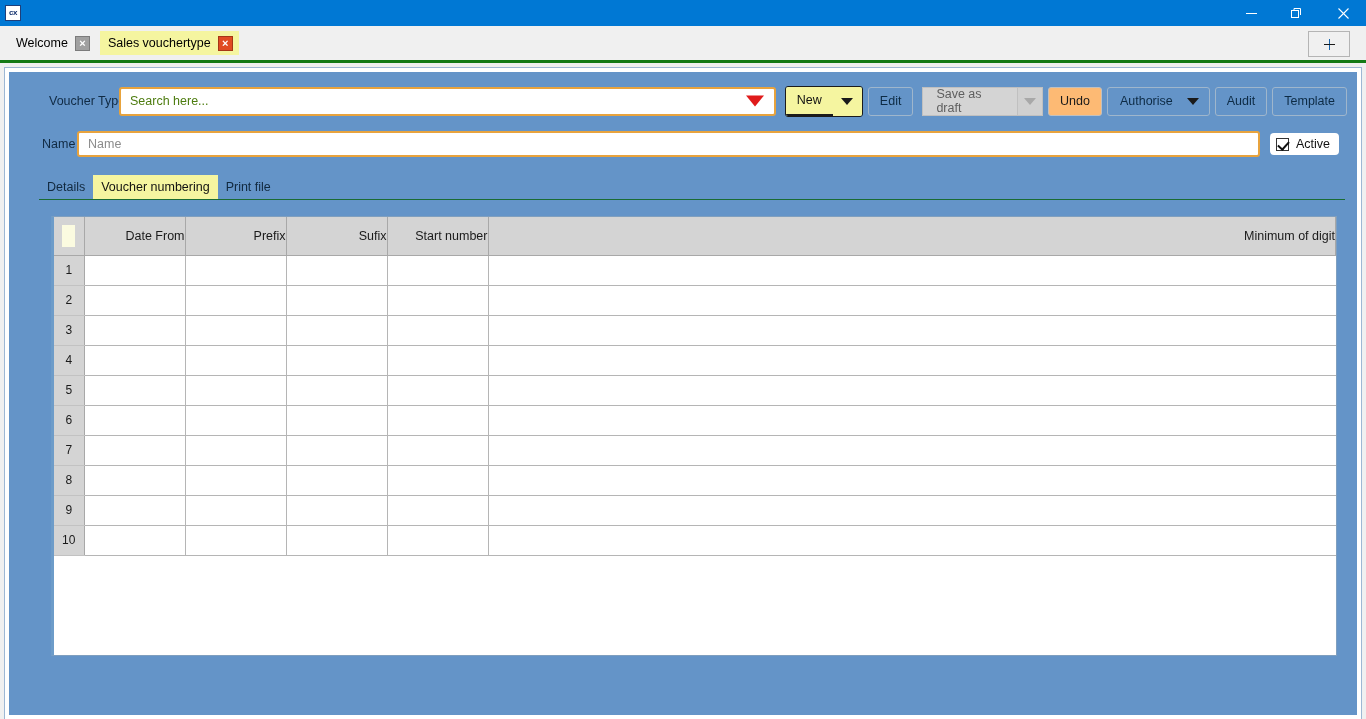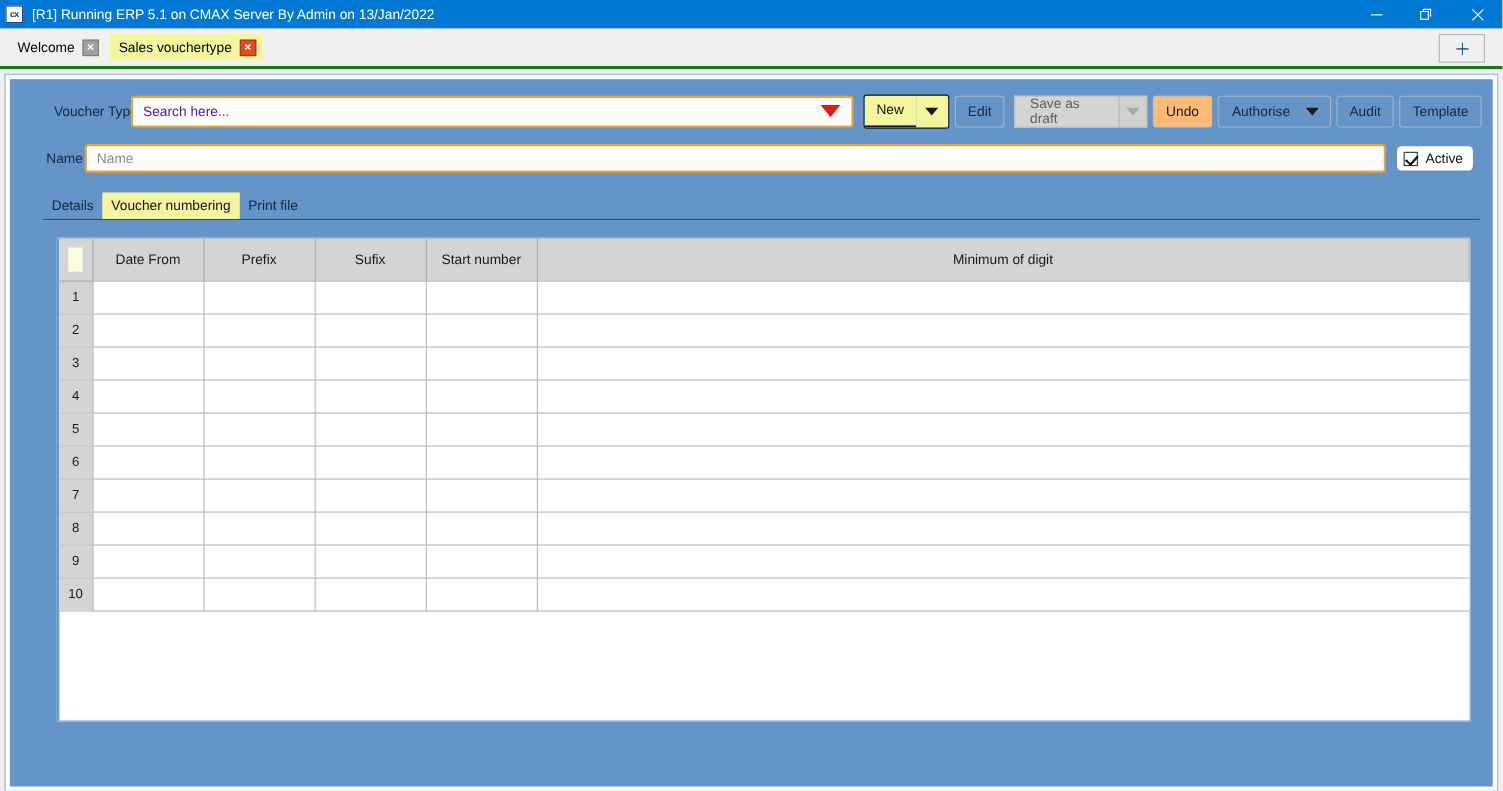--- a/index.html
+++ b/index.html
@@ -126,21 +126,21 @@
     width: 700px;
     height: 29px;
     background: #ffffff;
     border: 2px solid #e8a33d;
     border-radius: 3px;
     display: flex;
     align-items: center;
   }
   .search-wrap .ph {
     font-size: 12.5px;
-    color: #4c1d95;
+    color: #4d7c0f;
     padding-left: 9px;
   }
   .caret-red {
     position: absolute;
     right: 10px; top: 50%;
     transform: translateY(-50%);
     width: 0; height: 0;
     border-left: 9px solid transparent;
     border-right: 9px solid transparent;
     border-top: 11px solid #e01b1b;
@@ -315,20 +315,21 @@
     table-layout: fixed;
   }
   table.grid th {
     background: #d4d4d4;
     border-right: 1px solid #a8a8a8;
     border-bottom: 1px solid #a8a8a8;
     height: 38px;
     font-size: 12.5px;
     font-weight: normal;
     color: #1a1a1a;
+    text-align: right;
   }
   table.grid th.corner { width: 30px; }
   .corner-mark {
     width: 13px; height: 22px;
     background: #fbfbe0;
     margin: 0 auto;
   }
   table.grid td {
     height: 30px;
     border-right: 1px solid #b5b5b5;
@@ -343,21 +344,20 @@
     border-right: 1px solid #a8a8a8;
     border-bottom: 1px solid #c2c2c2;
   }
   table.grid td.last { border-right: none; }
 </style>
 </head>
 <body>
 
 <div class="titlebar">
   <div class="app-icon">cx</div>
-  <div class="title-text">[R1] Running ERP 5.1 on CMAX Server By Admin on 13/Jan/2022</div>
   <div class="win-controls">
     <div class="win-btn">
       <svg width="11" height="11" viewBox="0 0 11 11">
         <rect x="0" y="5" width="11" height="1" fill="#ffffff"></rect>
       </svg>
     </div>
     <div class="win-btn">
       <svg width="12" height="12" viewBox="0 0 12 12">
         <rect x="0.5" y="3.5" width="7" height="7" fill="none" stroke="#ffffff"></rect>
         <polyline points="3,3.5 3,1.5 9.5,1.5 9.5,8" fill="none" stroke="#ffffff"></polyline>

